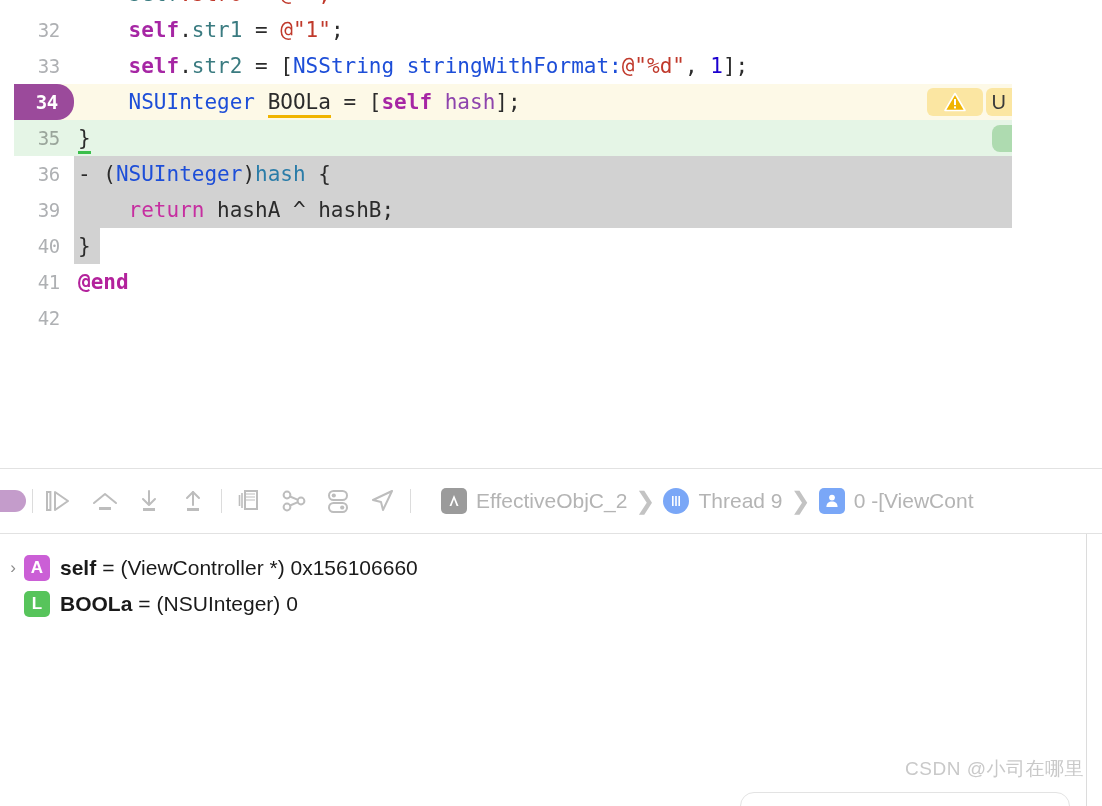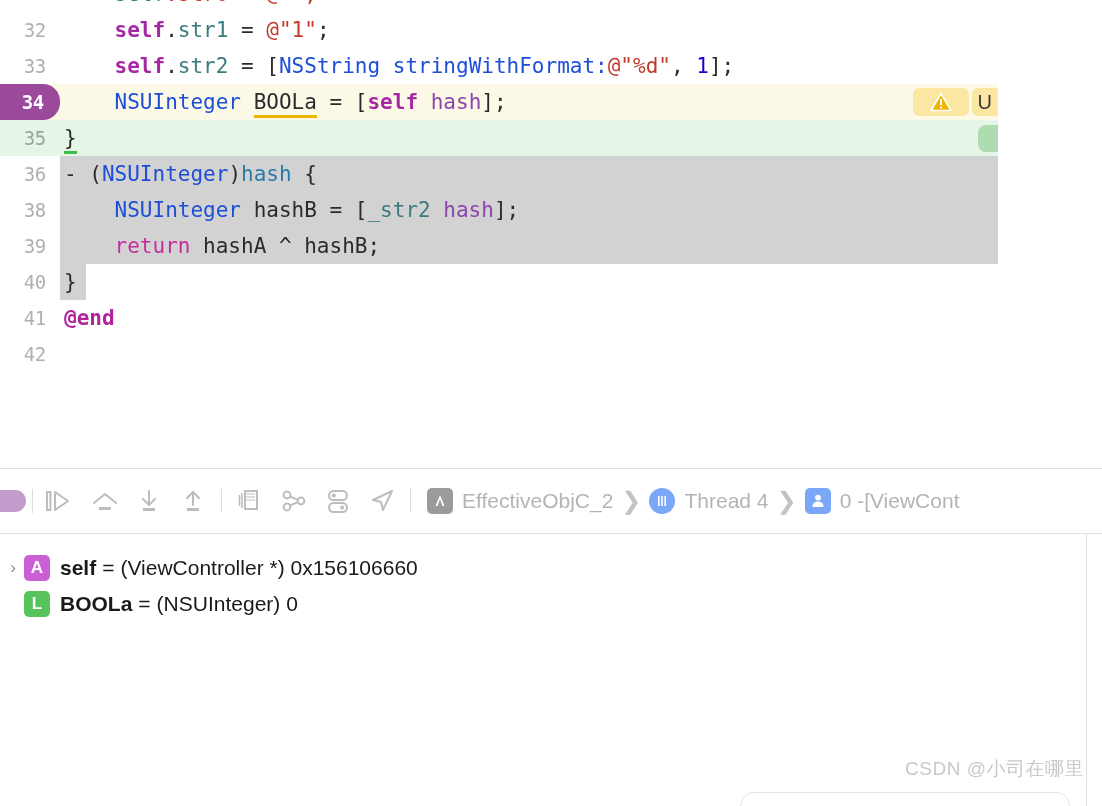--- a/index.html
+++ b/index.html
@@ -5,21 +5,21 @@
   * { margin:0; padding:0; box-sizing:border-box; }
   html, body {
     width:1102px; height:806px;
     background:#ffffff;
     font-family:"Liberation Sans", sans-serif;
     overflow:hidden;
   }
 
   
   #editor {
-    position:absolute; left:0; top:0; width:998px; height:468px;
+    position:absolute; left:14px; top:0; width:998px; height:468px;
     background:#ffffff; overflow:hidden;
   }
   .code-line {
     position:relative;
     height:36px;
     display:flex;
     align-items:center;
     font-family:"DejaVu Sans Mono", monospace;
     font-size:21px;
     white-space:pre;
@@ -119,21 +119,21 @@
   .dbg-icon {
     width:44px; height:44px;
     display:flex; align-items:center; justify-content:center;
     color:#bdbdbd;
   }
   .dbg-icon svg { display:block; }
   .dbg-sep { width:1px; height:24px; background:#dcdcdc; margin:0 6px; }
   .deact { width:26px; height:22px; background:#c49ccb; border-radius:0 13px 13px 0; margin-left:0px; }
 
   
-  #crumbs { display:flex; align-items:center; margin-left:10px; flex:1; overflow:hidden; }
+  #crumbs { display:flex; align-items:center; margin-left:24px; flex:1; overflow:hidden; }
   .crumb { display:flex; align-items:center; font-size:21px; color:#b4b4b4;
            font-family:"Liberation Sans", sans-serif; white-space:nowrap; }
   .crumb-sep { font-size:24px; color:#c3c3c3; margin:0 8px; }
   .cb-ic-app { width:26px; height:26px; background:#9b9b9b; border-radius:5px;
                display:flex; align-items:center; justify-content:center; margin-right:9px; }
   .cb-ic-thread { width:26px; height:26px; background:#7aa7f7; border-radius:50%;
                   display:flex; align-items:center; justify-content:center; margin-right:9px; }
   .cb-ic-frame { width:26px; height:26px; background:#7aa7f7; border-radius:5px;
                  display:flex; align-items:center; justify-content:center; margin-right:9px; }
 
@@ -190,21 +190,20 @@
       </div>
       <div class="code-line"><span class="gutter">32</span><span class="codetext"><span class="plain">    </span><span class="kw">self</span><span class="plain">.</span><span class="prop">str1</span><span class="plain"> = </span><span class="str">@"1"</span><span class="plain">;</span></span></div>
       <div class="code-line"><span class="gutter">33</span><span class="codetext"><span class="plain">    </span><span class="kw">self</span><span class="plain">.</span><span class="prop">str2</span><span class="plain"> = [</span><span class="type">NSString</span><span class="plain"> </span><span class="type">stringWithFormat:</span><span class="str">@"%d"</span><span class="plain">, </span><span class="num">1</span><span class="plain">];</span></span></div>
       <div class="code-line row-current"><span class="gutter">34</span><span class="codetext"><span class="plain">    </span><span class="type">NSUInteger</span><span class="plain"> </span><span class="plain underline-warn">BOOLa</span><span class="plain"> = [</span><span class="kw">self</span><span class="plain"> </span><span class="msg">hash</span><span class="plain">];</span></span><div class="warn-badge"><div class="warn-icon-box"><svg class="warn-tri" viewBox="0 0 24 22">
               <path d="M12 2.5 L22 19.5 L2 19.5 Z" fill="#f0b400" stroke="#ffffff" stroke-width="1.6" stroke-linejoin="round"></path>
               <rect x="11" y="8" width="2" height="6" fill="#ffffff"></rect>
               <rect x="11" y="15.4" width="2" height="2" fill="#ffffff"></rect>
             </svg></div><div class="warn-text-box">U</div></div></div>
       <div class="code-line row-green"><span class="gutter">35</span><span class="codetext"><span class="plain underline-green">}</span></span><div class="green-badge"></div></div>
       <div class="code-line"><div class="selband" style="width: 1042px;"></div><span class="gutter">36</span><span class="codetext"><span class="plain">- (</span><span class="type">NSUInteger</span><span class="plain">)</span><span class="meth">hash</span><span class="plain"> {</span></span></div>
-      <div class="code-line"><div class="selband" style="width: 1042px;"></div><span class="gutter">38</span><span class="codetext"><span class="plain">    </span><span class="type">NSUInteger</span><span class="plain"> hashB = [</span><span class="ivar">_str2</span><span class="plain"> </span><span class="msg">hash</span><span class="plain">];</span></span></div>
       <div class="code-line"><div class="selband" style="width: 1042px;"></div><span class="gutter">39</span><span class="codetext"><span class="plain">    </span><span class="kw2">return</span><span class="plain"> hashA ^ hashB;</span></span></div>
       <div class="code-line"><div class="selband" style="width: 26px;"></div><span class="gutter">40</span><span class="codetext"><span class="plain">}</span></span></div>
       <div class="code-line"><span class="gutter">41</span><span class="codetext"><span class="atend">@end</span></span></div>
       <div class="code-line"><span class="gutter">42</span><span class="codetext"></span></div>
     </div>
 </div>
 
 <div class="hdiv" style="top:468px;"></div>
 
 <div id="debugbar">
@@ -290,21 +289,21 @@
     </div>
     <span class="crumb-sep">❯</span>
     <div class="crumb">
       <span class="cb-ic-thread">
         <svg width="16" height="16" viewBox="0 0 16 16">
           <rect x="4" y="3" width="1.6" height="10" fill="#ffffff"></rect>
           <rect x="7.2" y="3" width="1.6" height="10" fill="#ffffff"></rect>
           <rect x="10.4" y="3" width="1.6" height="10" fill="#ffffff"></rect>
         </svg>
       </span>
-      <span>Thread 4</span>
+      <span>Thread 9</span>
     </div>
     <span class="crumb-sep">❯</span>
     <div class="crumb">
       <span class="cb-ic-frame">
         <svg width="18" height="18" viewBox="0 0 18 18">
           <circle cx="9" cy="5.6" r="2.9" fill="#ffffff"></circle>
           <path d="M3.4 15 C3.4 11.4 6 9.6 9 9.6 C12 9.6 14.6 11.4 14.6 15 Z" fill="#ffffff"></path>
         </svg>
       </span>
       <span>0 -[ViewCont</span>

